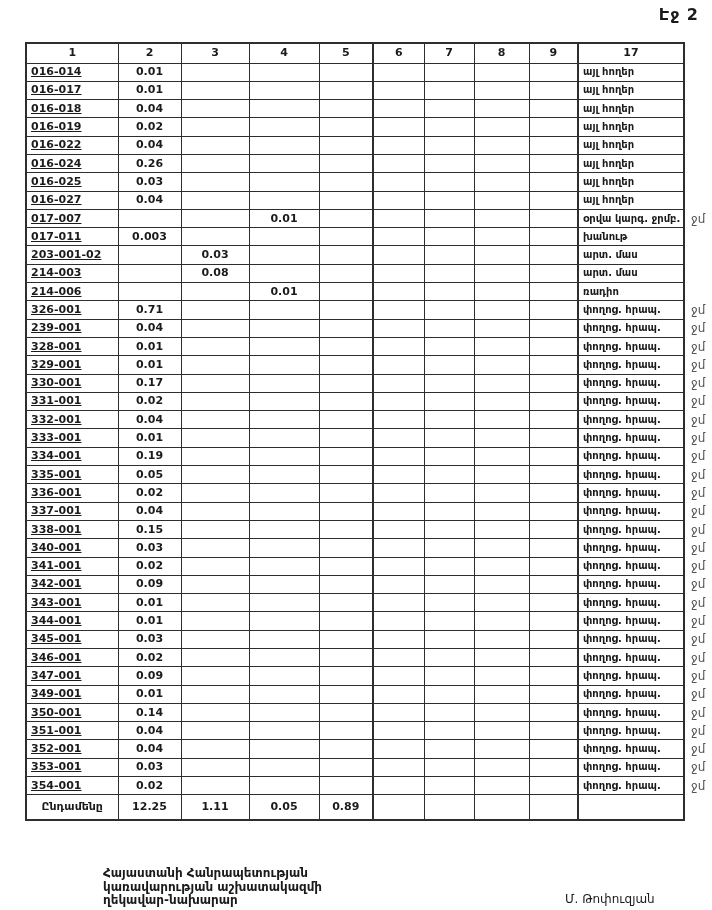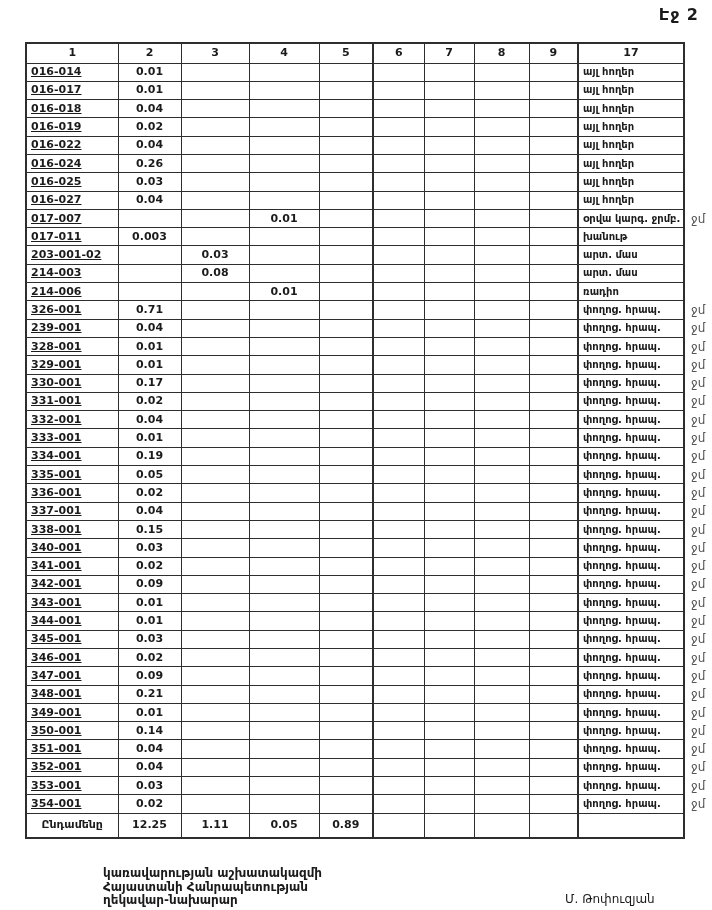--- a/index.html
+++ b/index.html
@@ -536,33 +536,20 @@
         <td class="num"></td>
         <td class="num"></td>
         <td class="num"></td>
         <td class="num"></td>
         <td class="num"></td>
         <td class="num"></td>
         <td class="desc">փողոց. հրապ.</td>
         <td class="notecell">ջմ</td>
       </tr>
       <tr>
-        <td class="code">348-001</td>
-        <td class="num">0.21</td>
-        <td class="num"></td>
-        <td class="num"></td>
-        <td class="num"></td>
-        <td class="num"></td>
-        <td class="num"></td>
-        <td class="num"></td>
-        <td class="num"></td>
-        <td class="desc">փողոց. հրապ.</td>
-        <td class="notecell">ջմ</td>
-      </tr>
-      <tr>
         <td class="code">349-001</td>
         <td class="num">0.01</td>
         <td class="num"></td>
         <td class="num"></td>
         <td class="num"></td>
         <td class="num"></td>
         <td class="num"></td>
         <td class="num"></td>
         <td class="num"></td>
         <td class="desc">փողոց. հրապ.</td>
@@ -645,17 +632,17 @@
       <td class="num"></td>
       <td class="num"></td>
       <td class="num"></td>
       <td class="desc"></td>
       <td class="notecell"></td>
     </tr>
   </tfoot>
 </table>
 
 <div class="footer-text">
+  <div>Հայաստանի Հանրապետության</div>
   <div>կառավարության աշխատակազմի</div>
-  <div>Հայաստանի Հանրապետության</div>
   <div>ղեկավար-նախարար</div>
 </div>
 <div class="signature">Մ. Թոփուզյան</div>
 
 </body></html>

